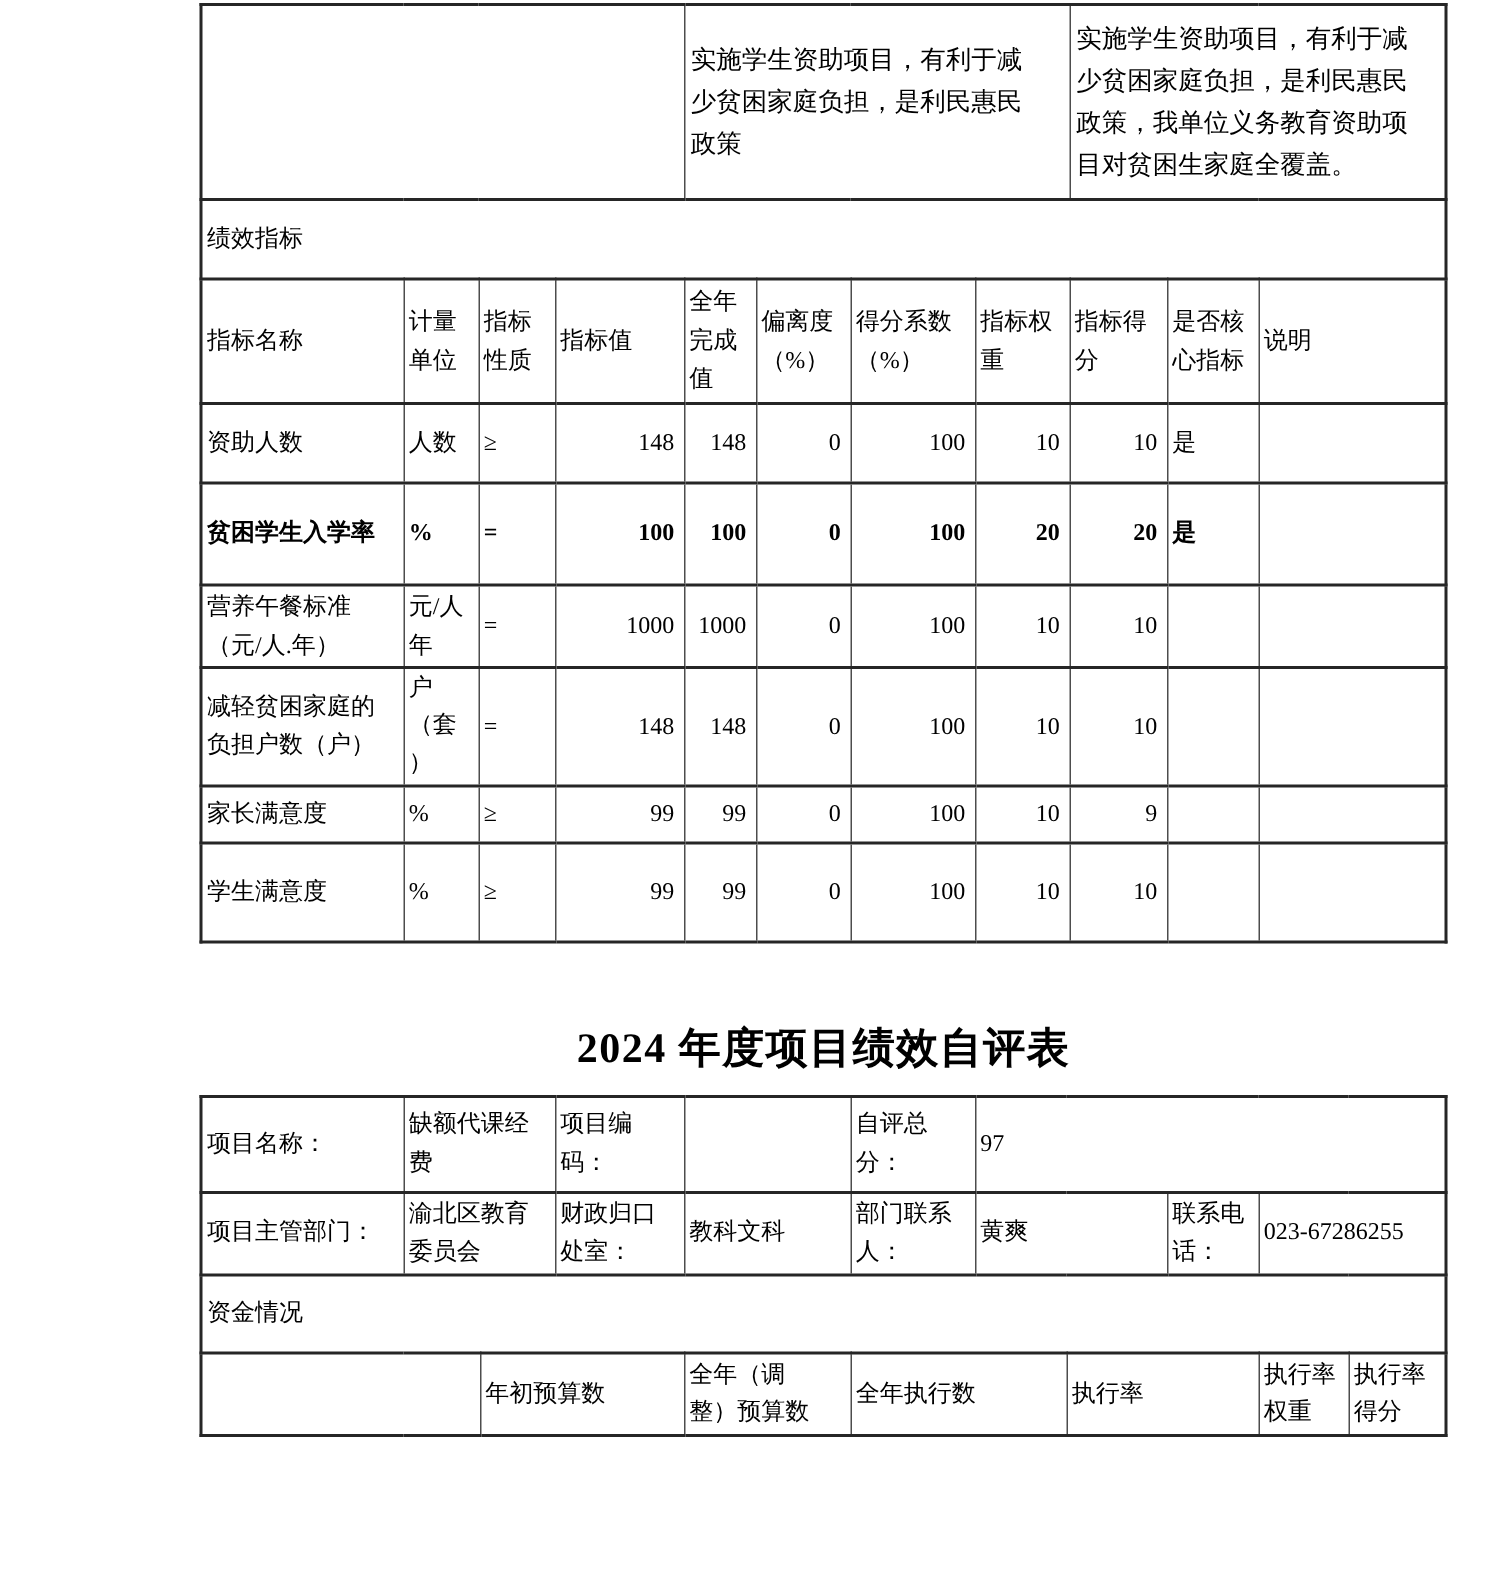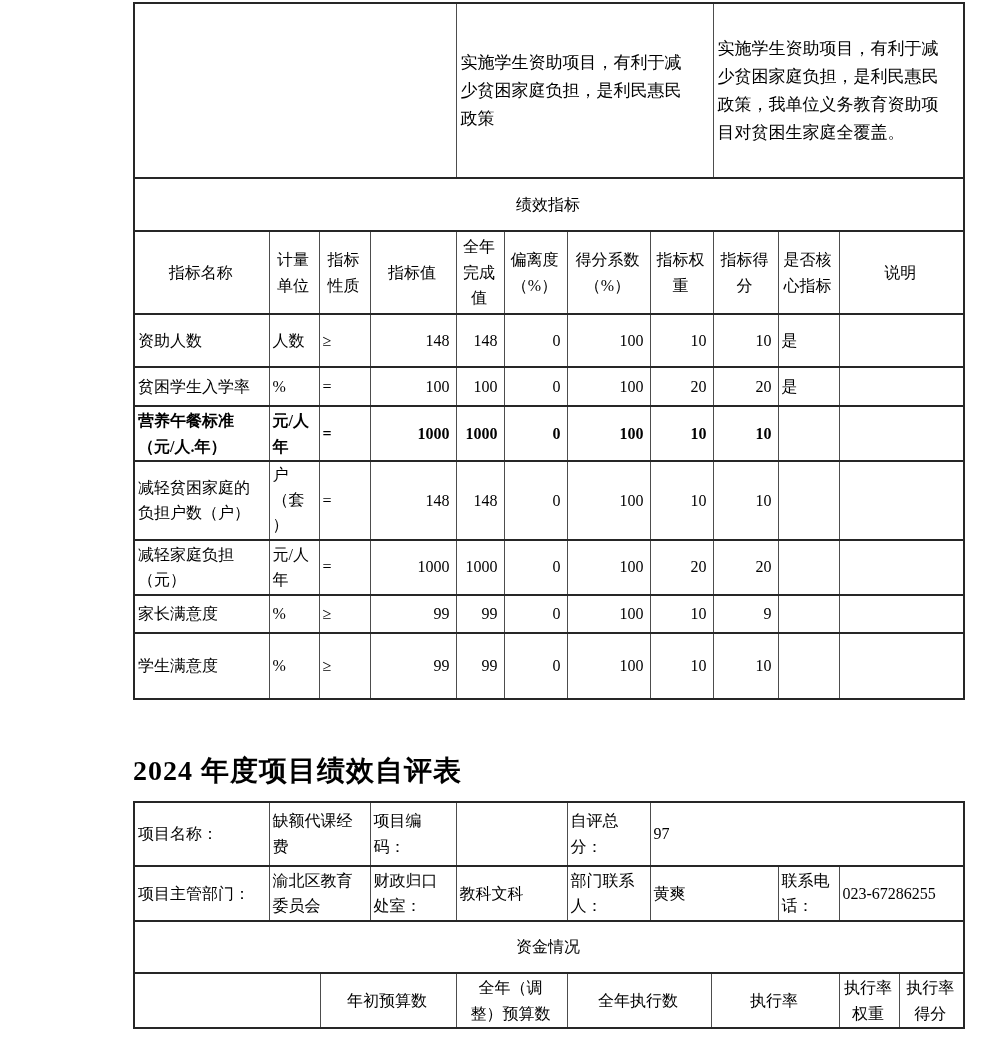--- a/index.html
+++ b/index.html
@@ -18,34 +18,34 @@
     padding:1px 5px 1px 3px;
     font-size:16px; line-height:1.6;
     vertical-align:middle;
     white-space:pre-line;
     overflow:hidden;
     word-break:break-all;
   }
   tr td:first-child { border-left:2px solid #262626; }
   tr td:last-child  { border-right:2px solid #262626; }
 
-  .ac { text-align:center; }
+  .ac { }
   .ar { text-align:right; padding-right:6px; }
   .al { text-align:left; }
   .para { font-size:17px; line-height:28px; padding-left:4px; }
 
   
-  .rA { height:175px; } .rB { height:53px; } .rC { height:83px; }
-  .r1 { height:53px; } .r2 { height:39px; } .r3 { height:53px;font-weight:bold; }
+  .rA { height:130px; } .rB { height:53px; } .rC { height:83px; }
+  .r1 { height:53px; } .r2 { height:68px;font-weight:bold; } .r3 { height:53px; }
   .r4 { height:75px; } .r5 { height:55px; } .r6 { height:38px; }
   .r7 { height:66px;padding-left:44px; }
 
   
   .title-gap {
-    height:101px; display:flex; align-items:flex-end; 
+    height:101px; display:flex; align-items:flex-end; justify-content:center;
     padding-bottom:14px; box-sizing:border-box;
   }
   .title-gap h1 {
     margin:0; font-size:28px; line-height:32px; font-weight:bold;
     font-family:"Liberation Serif","DejaVu Serif",serif;
     letter-spacing:1px; white-space:pre;
   }
 
   
   .s1 { height:64px; } .s2 { height:50px; } .s3 { height:52px; } .s4 { height:46px;border-radius:10px; }
@@ -156,35 +156,20 @@
       <td class="al">=</td>
       <td class="ar">148</td>
       <td class="ar">148</td>
       <td class="ar">0</td>
       <td class="ar">100</td>
       <td class="ar">10</td>
       <td class="ar">10</td>
       <td class="al"></td>
       <td class="al"></td>
     </tr>
-    <tr class="r5">
-      <td class="al">减轻家庭负担
-（元）</td>
-      <td class="al">元/人
-年</td>
-      <td class="al">=</td>
-      <td class="ar">1000</td>
-      <td class="ar">1000</td>
-      <td class="ar">0</td>
-      <td class="ar">100</td>
-      <td class="ar">20</td>
-      <td class="ar">20</td>
-      <td class="al"></td>
-      <td class="al"></td>
-    </tr>
     <tr class="r6">
       <td class="al">家长满意度</td>
       <td class="al">%</td>
       <td class="al">≥</td>
       <td class="ar">99</td>
       <td class="ar">99</td>
       <td class="ar">0</td>
       <td class="ar">100</td>
       <td class="ar">10</td>
       <td class="ar">9</td>

